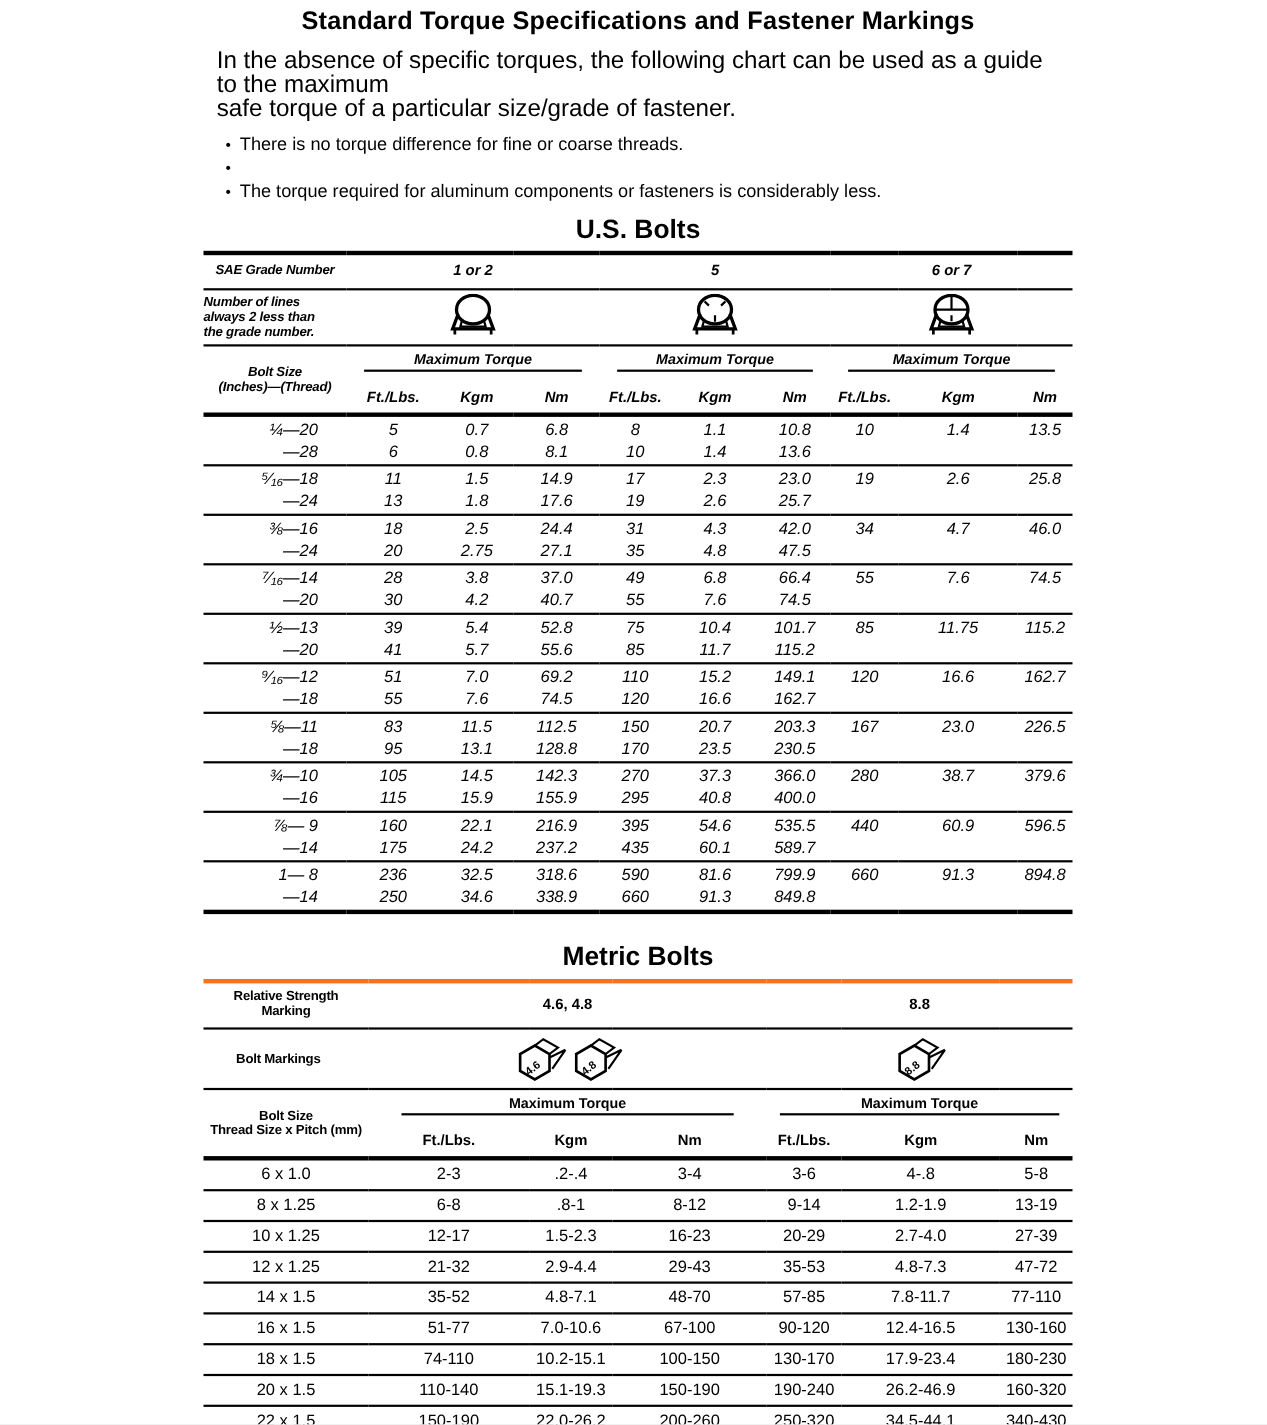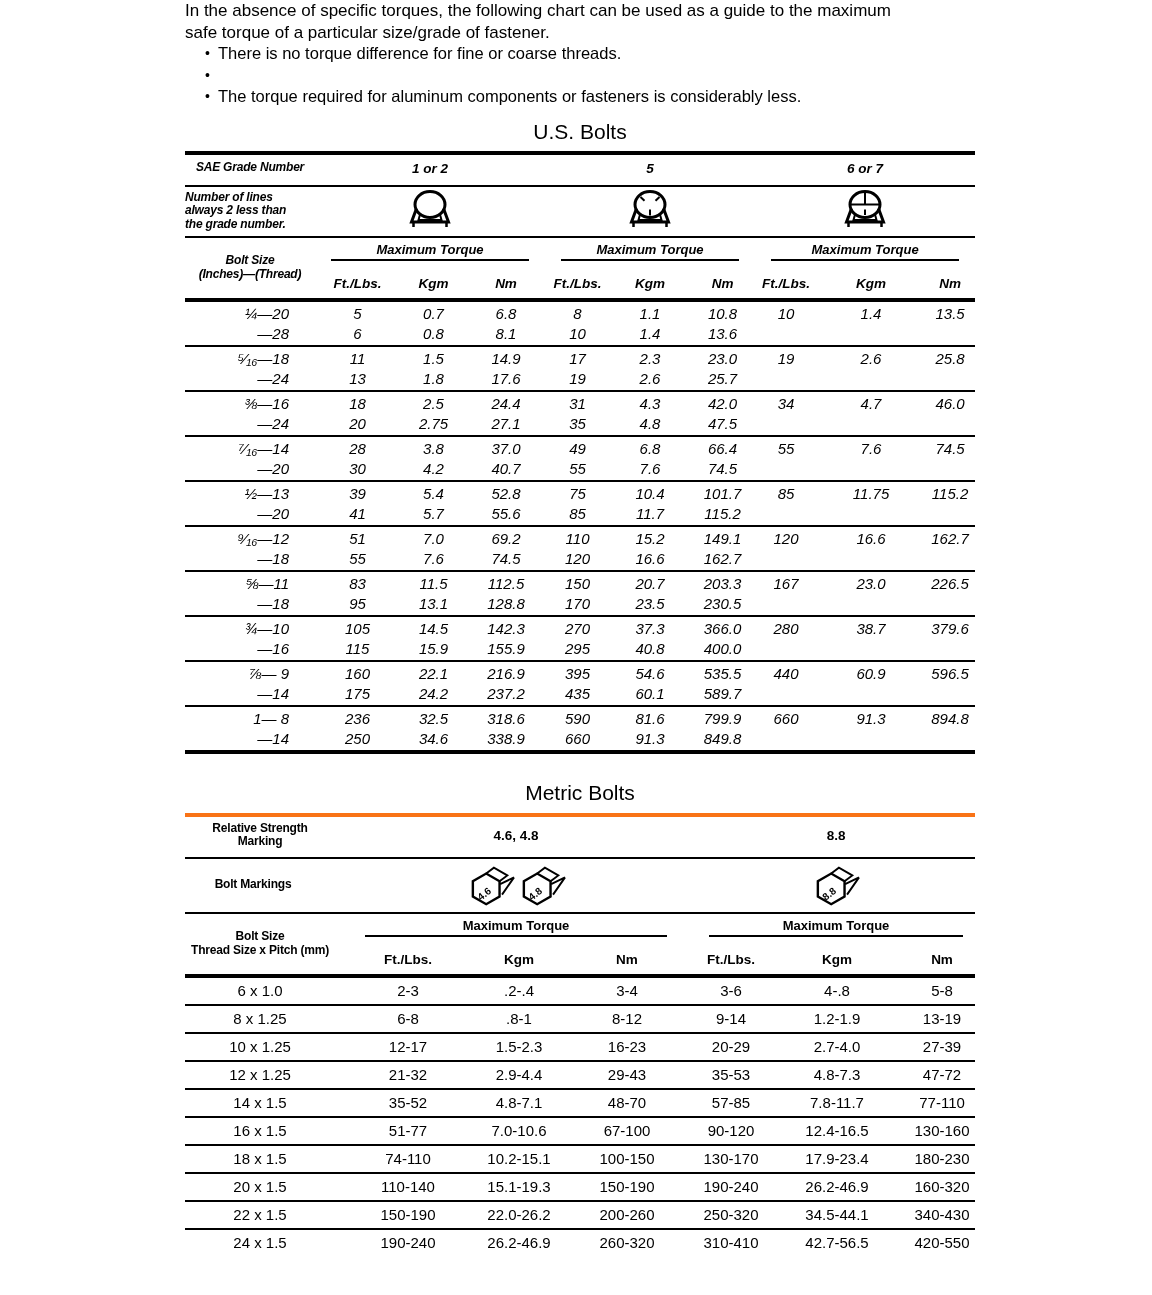--- a/index.html
+++ b/index.html
@@ -1,24 +1,24 @@
 <!DOCTYPE html>
 <html><head>
 <meta charset="utf-8">
 <style>
   html,body{margin:0;padding:0;background:#e8e8e8;}
   .page{position:relative;width:1152px;height:1295px;background:#ffffff;color:#000;
         font-family:"Liberation Sans","DejaVu Sans",sans-serif;overflow:hidden;}
   .content{margin-left:185px;width:790px;}
   h1{font-size:23px;line-height:27px;font-weight:bold;text-align:center;margin:5px 0 2px;letter-spacing:.2px;}
-  .intro{font-size:17px;line-height:21.5px;margin:0;white-space:pre-line;}
+  .intro{font-size:22px;line-height:21.5px;margin:12px;white-space:pre-line;}
   .bullet-row{display:flex;font-size:16.5px;line-height:21.5px;}
   .bullet-dot{flex:none;width:13px;margin-left:20px;font-size:14px;}
   .bullet-text{white-space:pre-line;}
-  h2{font-size:21px;line-height:24px;font-weight:normal;text-align:center;margin:12px 0 7px;}
+  h2{font-size:24px;line-height:24px;font-weight:bold;text-align:center;margin:12px 0 7px;}
   h2.metric{margin-top:27px;margin-bottom:8px;}
 
   table{border-collapse:collapse;table-layout:fixed;width:790px;}
   table.ust{border-top:4px solid #000;border-bottom:4px solid #000;font-style:italic;}
   table.mbt{border-top:4px solid #f97316;}
   td{padding:0;}
 
   tr.rowA{border-bottom:2px solid #000;}
   tr.rowB{border-bottom:2px solid #000;}
   tr.rowC2{border-bottom:4px solid #000;}
@@ -45,20 +45,21 @@
   svg{vertical-align:middle;}
   svg text{font-family:"Liberation Sans","DejaVu Sans",sans-serif;}
   .pairicon{margin-left:-5px;}
 </style>
 </head>
 <body>
 
 <div class="page">
   <div class="content">
 
+    <h1>Standard Torque Specifications and Fastener Markings</h1>
     <p class="intro">In the absence of specific torques, the following chart can be used as a guide to the maximum
 safe torque of a particular size/grade of fastener.</p>
     <div id="bullets">
         <div class="bullet-row">
           <span class="bullet-dot">•</span>
           <span class="bullet-text">There is no torque difference for fine or coarse threads.</span>
         </div>
         <div class="bullet-row">
           <span class="bullet-dot">•</span>
         </div>

